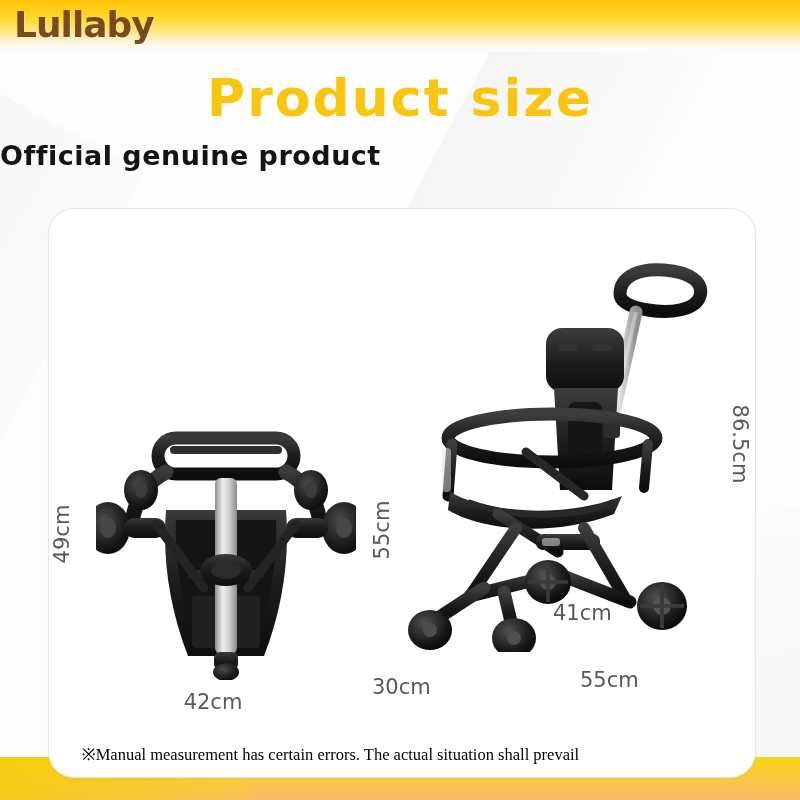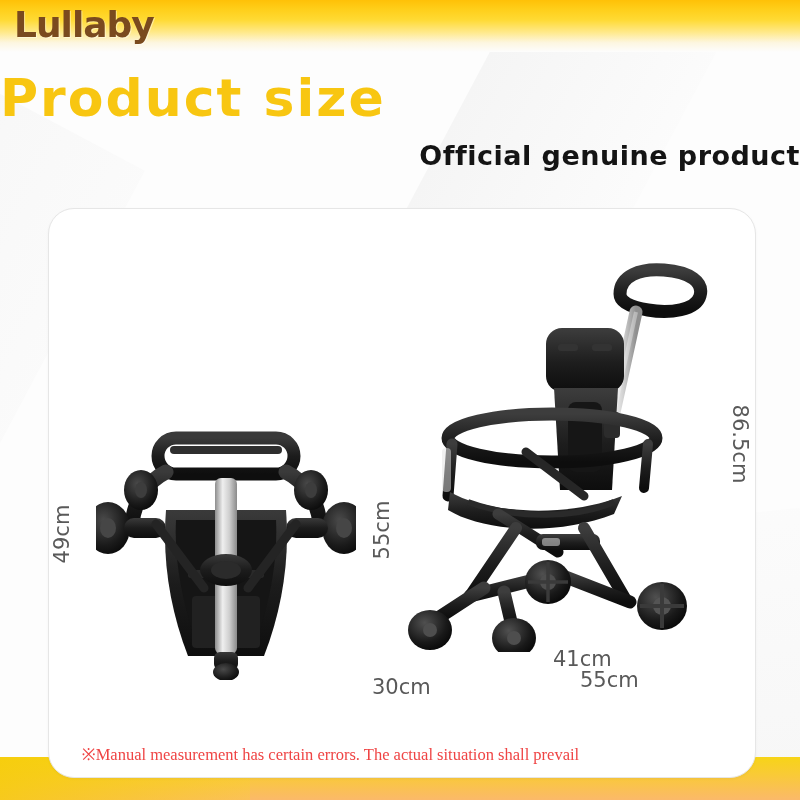--- a/index.html
+++ b/index.html
@@ -75,33 +75,33 @@
     letter-spacing: -1px;
     text-shadow: 1px 1px 0 rgba(255,255,255,.45);
     z-index: 6;
   }
 
   
   #title {
     position: absolute;
     left: 0; top: 68px;
     width: 800px;
-    text-align: left;
+    text-align: center;
     font-family: "DejaVu Sans", sans-serif;
     font-size: 52px;
     font-weight: 700;
     color: #f8c611;
     letter-spacing: 2px;
     z-index: 5;
   }
   #subtitle {
     position: absolute;
     left: 0; top: 140px;
     width: 800px;
-    text-align: right;
+    text-align: left;
     font-family: "DejaVu Sans", sans-serif;
     font-size: 27px;
     font-weight: 700;
     color: #141414;
     letter-spacing: .5px;
     z-index: 5;
   }
 
   
   #bottom-band {
@@ -164,21 +164,21 @@
   .rot-cw  { transform: rotate(90deg);  transform-origin: center center; }
 
   
   #footer-note {
     position: absolute;
     left: 0; top: 742px;
     width: 661px;
     text-align: center;
     font-family: "Liberation Serif", serif;
     font-size: 16.5px;
-    color: #ef4444;
+    color: #000000;
     z-index: 6;
   }
 </style>
 </head>
 <body>
 
 <div id="page">
 
   <div class="streak streak-a"></div>
   <div class="streak streak-b"></div>
@@ -254,20 +254,21 @@
   </svg>
 
   <div class="dim-vline" style="left:88px; top:420px; height:232px;"></div>
   <div class="dim-dot" style="left:85px; top:417px;"></div>
   <div class="dim-dot" style="left:85px; top:648px;"></div>
   <div class="dim-label rot-ccw" style="left:32px; top:522px; width:60px; text-align:center; z-index:6;">49cm</div>
 
   <div class="dim-line" style="left:115px; top:679px; width:196px;"></div>
   <div class="dim-dot" style="left:112px; top:676px;"></div>
   <div class="dim-dot" style="left:305px; top:676px;"></div>
+  <div class="dim-label" style="left:115px; top:690px; width:196px; text-align:center; z-index:6;">42cm</div>
 
   <svg class="product-svg" style="left:408px; top:252px; z-index:5;" width="300" height="400" viewBox="0 0 300 400">
     <defs>
       <linearGradient id="chrome2" x1="0" y1="0" x2="1" y2="0">
         <stop offset="0%" stop-color="#9a9a9a"></stop>
         <stop offset="30%" stop-color="#f2f2f2"></stop>
         <stop offset="60%" stop-color="#d2d2d2"></stop>
         <stop offset="100%" stop-color="#8f8f8f"></stop>
       </linearGradient>
       <linearGradient id="blk2" x1="0" y1="0" x2="0" y2="1">
@@ -337,21 +338,21 @@
   <div class="dim-label rot-cw" style="left:700px; top:432px; width:80px; text-align:center; z-index:6;">86.5cm</div>
 
   <div class="dim-vline" style="left:406px; top:430px; height:196px;"></div>
   <div class="dim-dot" style="left:403px; top:427px;"></div>
   <div class="dim-dot" style="left:403px; top:622px;"></div>
   <div class="dim-label rot-ccw" style="left:352px; top:518px; width:60px; text-align:center; z-index:6;">55cm</div>
 
   <div class="dim-line" style="left:547px; top:594px; width:99px; transform: rotate(11deg);"></div>
   <div class="dim-dot" style="left:544px; top:591px;"></div>
   <div class="dim-dot" style="left:641px; top:610px;"></div>
-  <div class="dim-label" style="left:553px; top:601px; z-index:6;margin-top:46px;">41cm</div>
+  <div class="dim-label" style="left:553px; top:601px; z-index:6;">41cm</div>
 
   <div class="dim-line" style="left:409px; top:648px; width:115px; transform: rotate(16deg);"></div>
   <div class="dim-dot" style="left:406px; top:645px;"></div>
   <div class="dim-dot" style="left:518px; top:676px;"></div>
   <div class="dim-label" style="left:372px; top:675px; z-index:6;">30cm</div>
 
   <div class="dim-line" style="left:533px; top:682px; width:178px; transform: rotate(-16deg);"></div>
   <div class="dim-dot" style="left:530px; top:679px;"></div>
   <div class="dim-dot" style="left:708px; top:627px;"></div>
   <div class="dim-label" style="left:580px; top:668px; z-index:6;">55cm</div>

